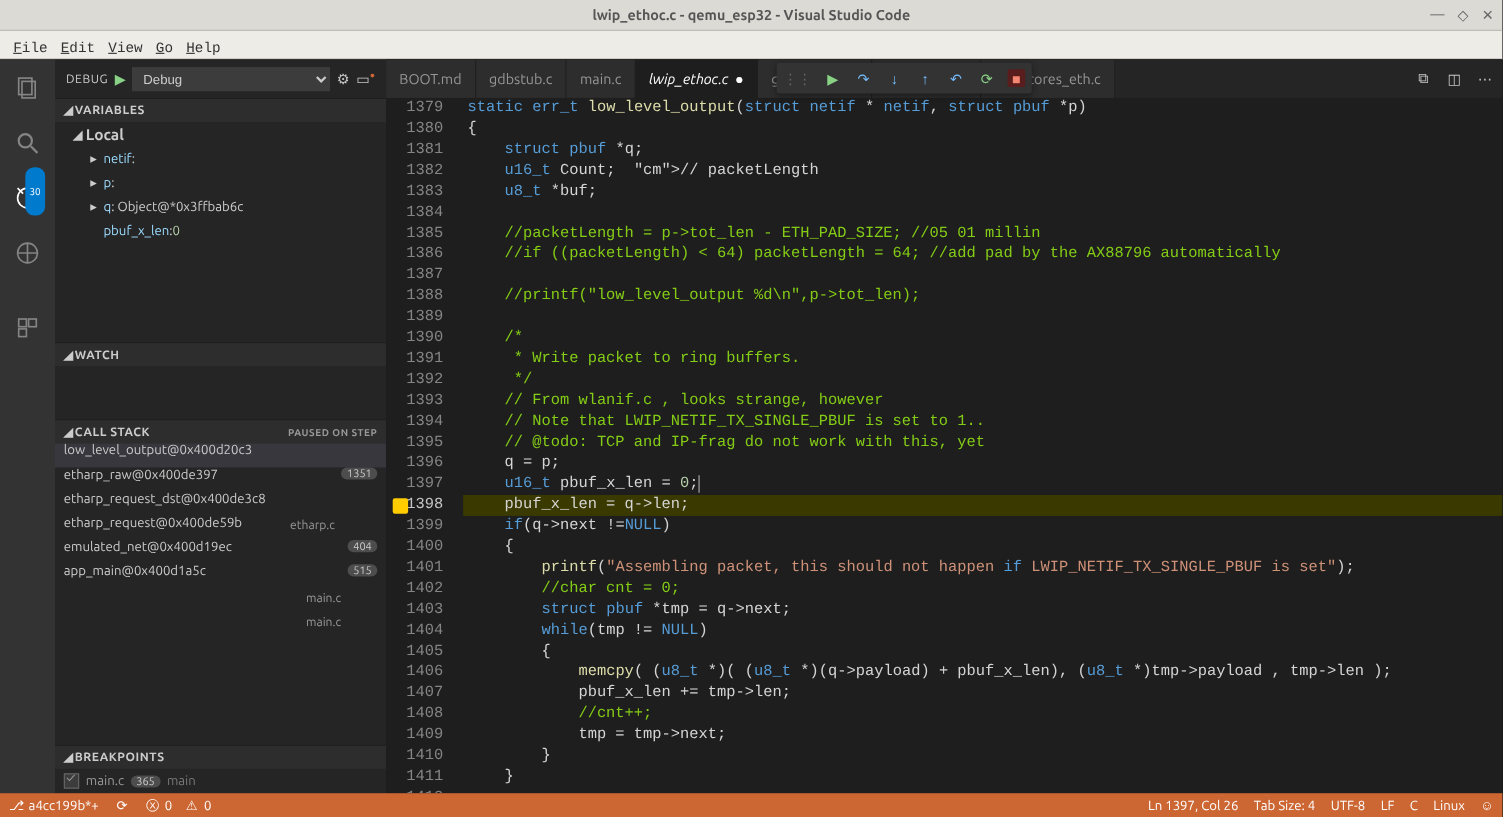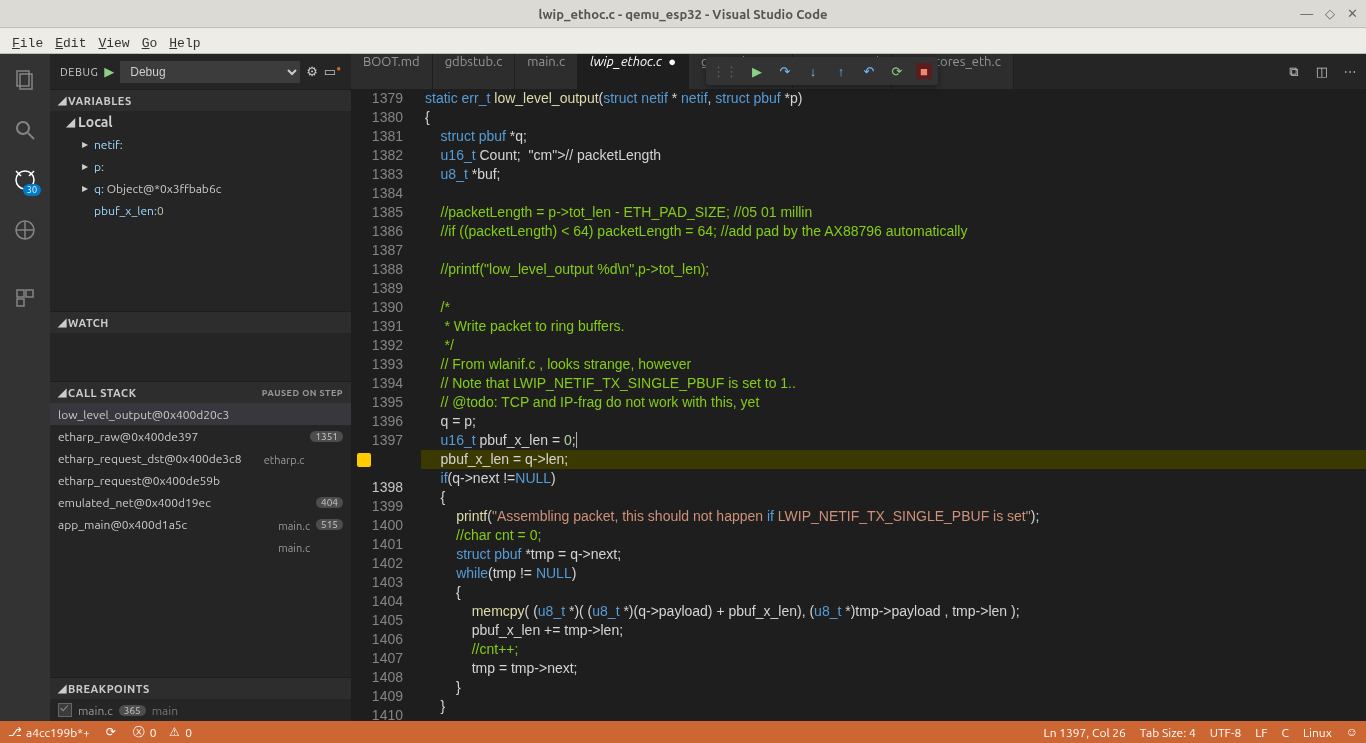--- a/index.html
+++ b/index.html
@@ -8,56 +8,56 @@
 .titlebar .title { font-weight:bold; font-size:13px; color:#555; }
 .titlebar .win-controls { position:absolute; right:8px; display:flex; gap:12px; color:#666; }
 .menubar { height:26px; background:#eeece7; display:flex; align-items:flex-end; padding:0 8px; gap:4px; color:#333; border-bottom:1px solid #c0beb9;font-family:Liberation Mono, monospace;}
 .menubar span { padding:2px 4px; cursor:default; }
 .menubar span u { text-decoration:underline; }
 .body-area { display:flex; height:calc(743px - 28px - 26px - 22px); background:#1e1e1e; }
 .activitybar { width:50px; background:#333333; display:flex; flex-direction:column; align-items:center; padding-top:12px; gap:22px; }
 .activitybar .aicon { width:28px; height:28px; display:flex; align-items:center; justify-content:center; color:#858585; position:relative; }
 .activitybar .aicon.active { color:#fff; }
 .activitybar .aicon svg { width:24px; height:24px; }
-.activitybar .badge { position:absolute; bottom:-2px; right:-2px; background:#007acc; color:#fff; font-size:9px; border-radius:8px; padding:0 4px; line-height:12px; }
+.activitybar .badge { position:absolute; bottom:-2px; right:-2px; background:#007acc; color:#fff; font-size:9px; border-radius:8px; padding:16px 4px; line-height:12px; }
 .sidebar { width:301px; background:#252526; display:flex; flex-direction:column; overflow:hidden; }
 .debug-top { display:flex; align-items:center; height:35px; padding:0 10px; gap:6px; }
 .debug-top .lbl { font-size:11px; color:#ccc; letter-spacing:.5px; }
 .debug-top .play { color:#89d185; }
 .debug-top select { flex:1; background:#3c3c3c; color:#ccc; border:none; height:22px; padding:0 6px; font-size:12px; }
 .debug-top .gear, .debug-top .console { color:#c5c5c5; }
 .section-header { height:22px; background:#2d2d2d; display:flex; align-items:center; padding:0 8px; font-size:11px; font-weight:bold; color:#ccc; letter-spacing:.5px; border-top:1px solid #1e1e1e; cursor:default; }
 .section-header .arrow { display:inline-block; width:10px; color:#ccc; }
 .section-header .right { margin-left:auto; font-size:9px; color:#999; font-weight:bold; }
 .section-body { font-size:12px; color:#ccc; }
 .tree-row { display:flex; align-items:center; height:22px; padding-left:16px; white-space:nowrap; overflow:hidden; }
 .tree-row.indent2 { padding-left:32px; }
 .tree-row .tw { width:12px; color:#ccc; }
 .varname { color:#9cdcfe; }
 .vartype { color:#ccc; }
 .varval { color:#b5cea8; }
-.callstack-row { display:flex; align-items:center; height:22px; padding:0 8px; font-size:12px; }
+.callstack-row { display:flex; align-items:flex-start; height:22px; padding:0 8px; font-size:12px; }
 .callstack-row.selected { background:#37373d; }
 .callstack-row .fn { flex:1; color:#ccc; white-space:nowrap; overflow:hidden; }
 .callstack-row .file { color:#999; font-size:11px; margin-left:6px;margin-top:47px; }
 .callstack-row .line { background:#4d4d4d; color:#ccc; font-size:10px; border-radius:6px; padding:0 5px; margin-left:6px; }
 .bp-row { display:flex; align-items:center; height:22px; padding:0 8px; font-size:12px; color:#999; gap:6px; }
 .bp-row .chk { width:14px; height:14px; background:#3c3c3c; border:1px solid #666; position:relative; }
 .bp-row .chk::after{ content:"✓"; position:absolute; top:-3px; left:1px; color:#999; font-size:12px; }
 .editor-area { flex:1; display:flex; flex-direction:column; background:#1e1e1e; min-width:0; }
 .tabs-row { height:35px; background:#252526; display:flex; align-items:stretch; position:relative; }
-.tab { padding:0 12px; display:flex; color:#969696; font-size:13px; border-right:1px solid #1e1e1e; white-space:nowrap; background:#2d2d2d; cursor:default; }
+.tab { padding:0 12px; display:flex; align-items:center; color:#969696; font-size:13px; border-right:1px solid #1e1e1e; white-space:nowrap; background:#2d2d2d; cursor:default; }
 .tab.active { background:#1e1e1e; color:#fff; font-style:italic; }
 .tab .dirty { margin-left:6px; color:#fff; }
 .tabs-right { margin-left:auto; display:flex; align-items:center; padding:0 8px; gap:12px; color:#c5c5c5; }
 .tabs-right .ico { width:16px; height:16px; display:flex; align-items:center; justify-content:center; }
 .debug-toolbar { position:absolute; left:355px; top:3px; height:28px; background:#333333; border-radius:3px; display:flex; align-items:center; padding:0 6px; gap:10px; box-shadow:0 2px 6px rgba(0,0,0,.4); z-index:5; }
 .debug-toolbar .grip { color:#666; cursor:grab; }
 .debug-toolbar .btn { width:18px; height:18px; display:flex; align-items:center; justify-content:center; }
-.code-area { flex:1; display:flex; overflow:hidden; font-family:Liberation Sans, sans-serif; font-size:14px; line-height:19px; }
+.code-area { flex:1; display:flex; overflow:hidden; font-family:Liberation Mono, monospace; font-size:14px; line-height:19px; }
 .gutter { width:70px; background:#1e1e1e; color:#858585; text-align:right; padding-right:18px; position:relative; }
 .gutter .lno { height:19px; }
 .gutter .bp-current { position:absolute; left:6px; width:14px; height:14px; background:#ffcc00; border-radius:2px; }
 .code { flex:1; min-width:0; white-space:pre; color:#d4d4d4; }
 .code .row { height:19px; padding-left:4px; }
 .code .hl { background:#3a3a00; }
 .kw { color:#569cd6; }
 .typ { color:#569cd6; }
 .fn { color:#dcdcaa; }
 .str { color:#ce9178; }
@@ -280,21 +280,21 @@
           <div class="lno">1389</div>
           <div class="lno">1390</div>
           <div class="lno">1391</div>
           <div class="lno">1392</div>
           <div class="lno">1393</div>
           <div class="lno">1394</div>
           <div class="lno">1395</div>
           <div class="lno">1396</div>
           <div class="lno">1397</div>
           <div class="bp-current" style="top: 364px;"></div>
-          <div class="lno" style="color: rgb(198, 198, 198); margin-top: 28px;">1398</div>
+          <div class="lno" style="color: rgb(198, 198, 198);">1398</div>
           <div class="lno">1399</div>
           <div class="lno">1400</div>
           <div class="lno">1401</div>
           <div class="lno">1402</div>
           <div class="lno">1403</div>
           <div class="lno">1404</div>
           <div class="lno">1405</div>
           <div class="lno">1406</div>
           <div class="lno">1407</div>
           <div class="lno">1408</div>

